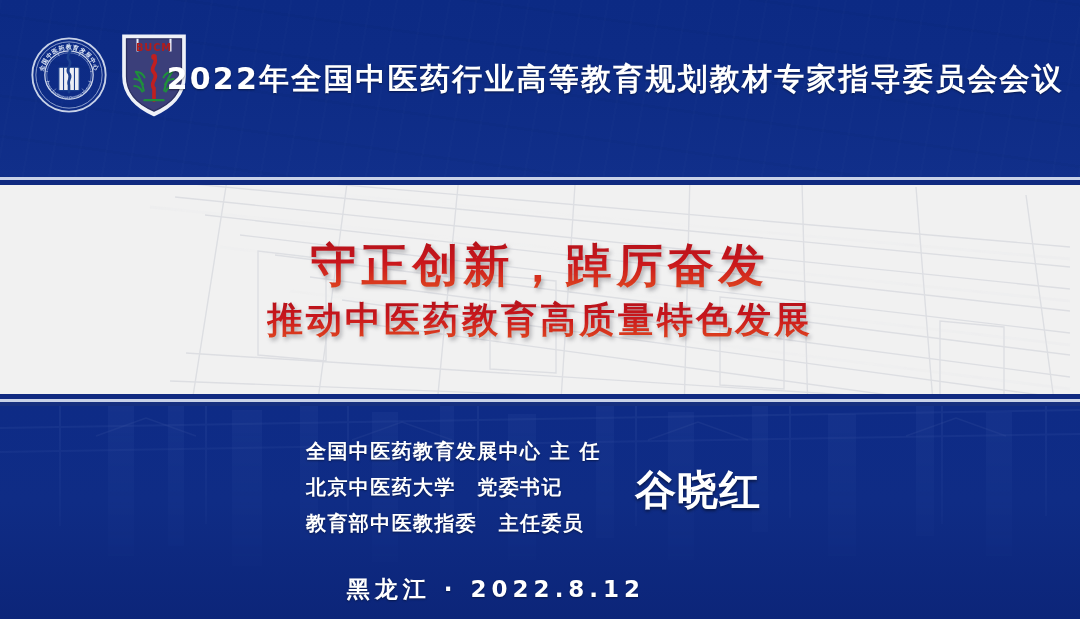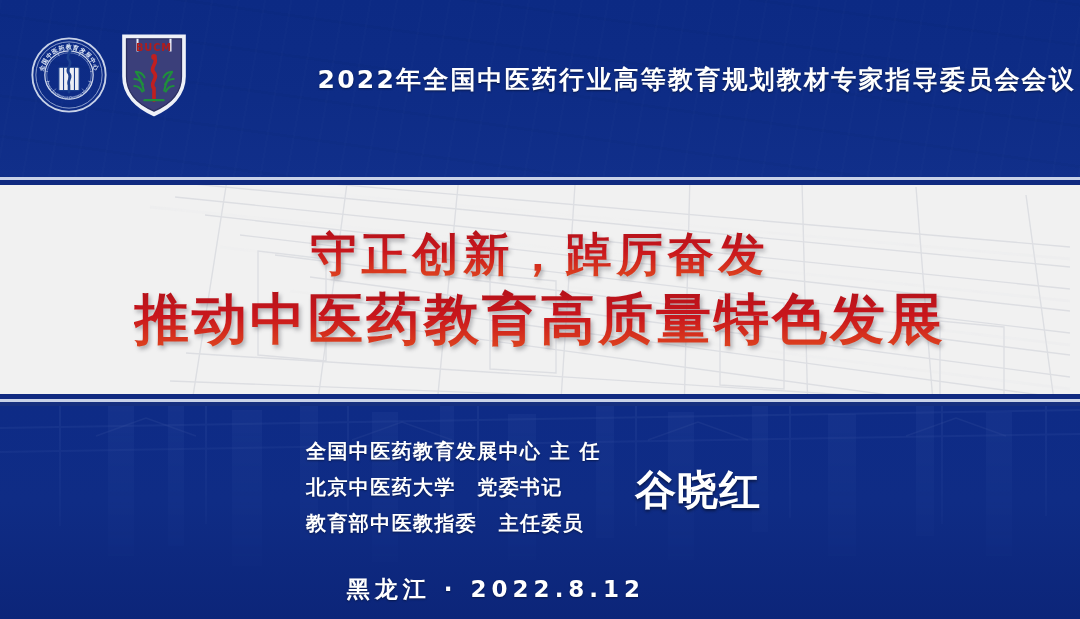--- a/index.html
+++ b/index.html
@@ -47,29 +47,29 @@
     left: 30px; top: 31px;
     display: flex;
     align-items: center;
     gap: 10px;
   }
 
   .logo-wrap { display: block; }
 
   #header-title {
     position: absolute;
-    left: 264px;
+    left: 252px;
     top: 50px;
     width: 812px;
     height: 58px;
     display: flex;
     align-items: center;
     justify-content: flex-end;
     color: #ffffff;
-    font-size: 25px;
+    font-size: 30px;
     font-weight: 700;
     letter-spacing: 2.2px;
     white-space: nowrap;
     text-shadow: 0 1px 2px rgba(0,0,0,.45);
     font-family: "DejaVu Sans", "Liberation Sans", sans-serif;
   }
 
   
   .sep-light-top {
     position: absolute; left: 0; width: 1080px;
@@ -132,21 +132,21 @@
     -webkit-text-fill-color: transparent;
     filter: drop-shadow(2px 3px 2px rgba(90,90,100,.45));
     text-align: center;
   }
   #title-line-1 {
     font-size: 46px;
     letter-spacing: 5px;
     line-height: 1.18;
   }
   #title-line-2 {
-    font-size: 55px;
+    font-size: 36px;
     letter-spacing: 3px;
     line-height: 1.18;
   }
 
   
   #bottom {
     position: absolute;
     left: 0; top: 406px;
     width: 1080px;
     height: 213px;

